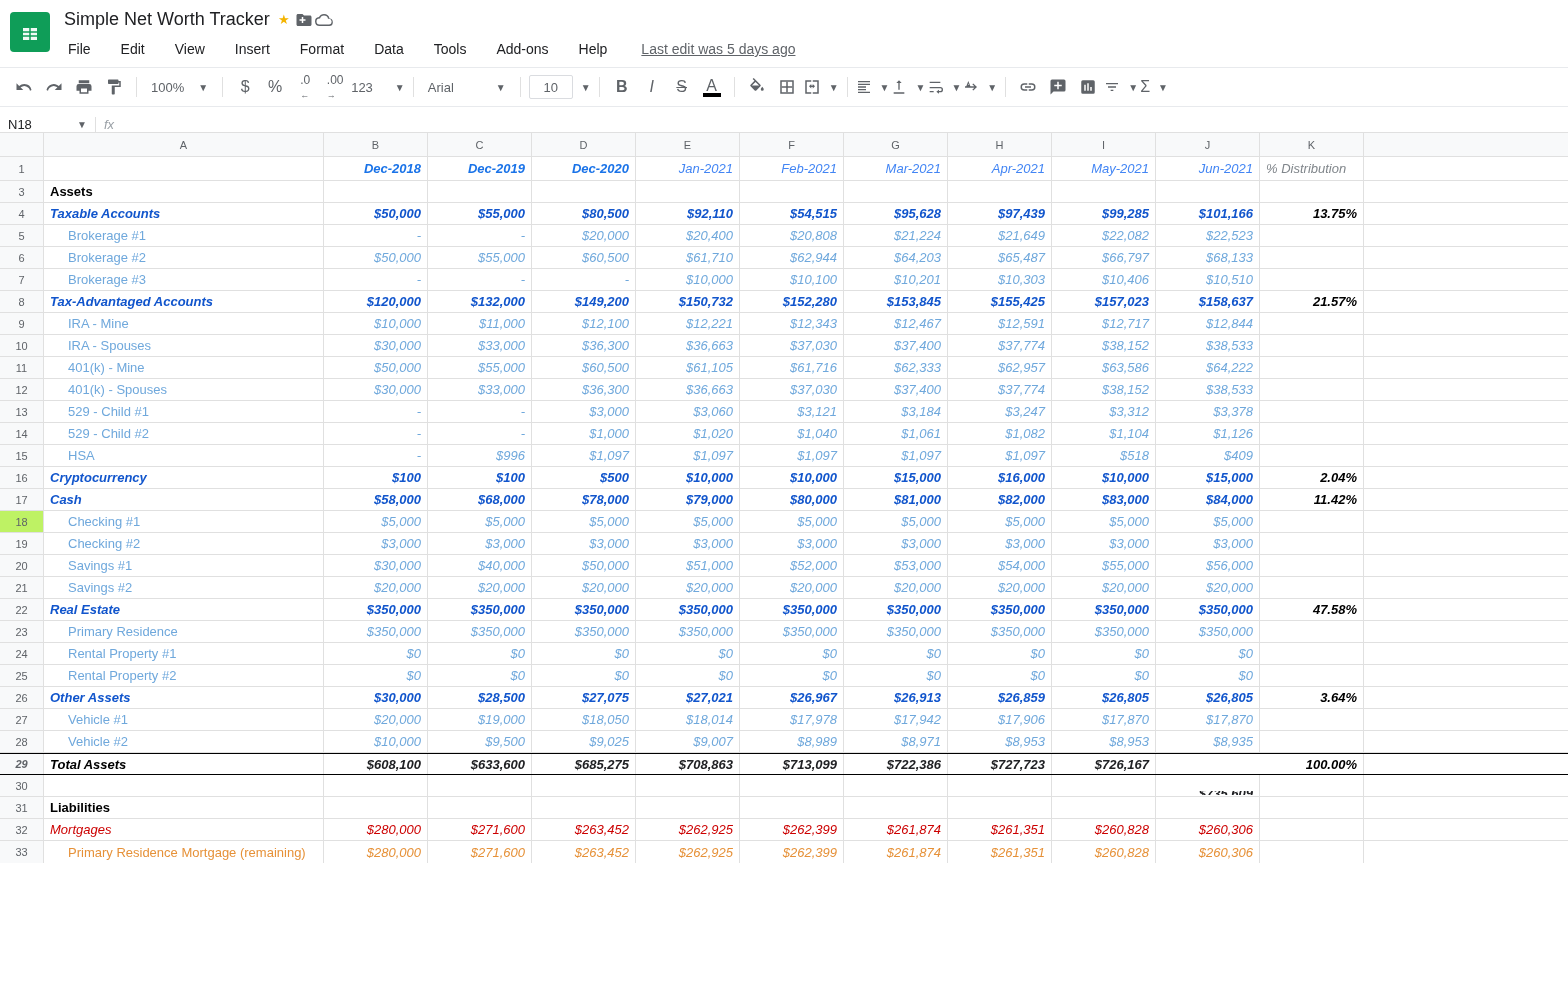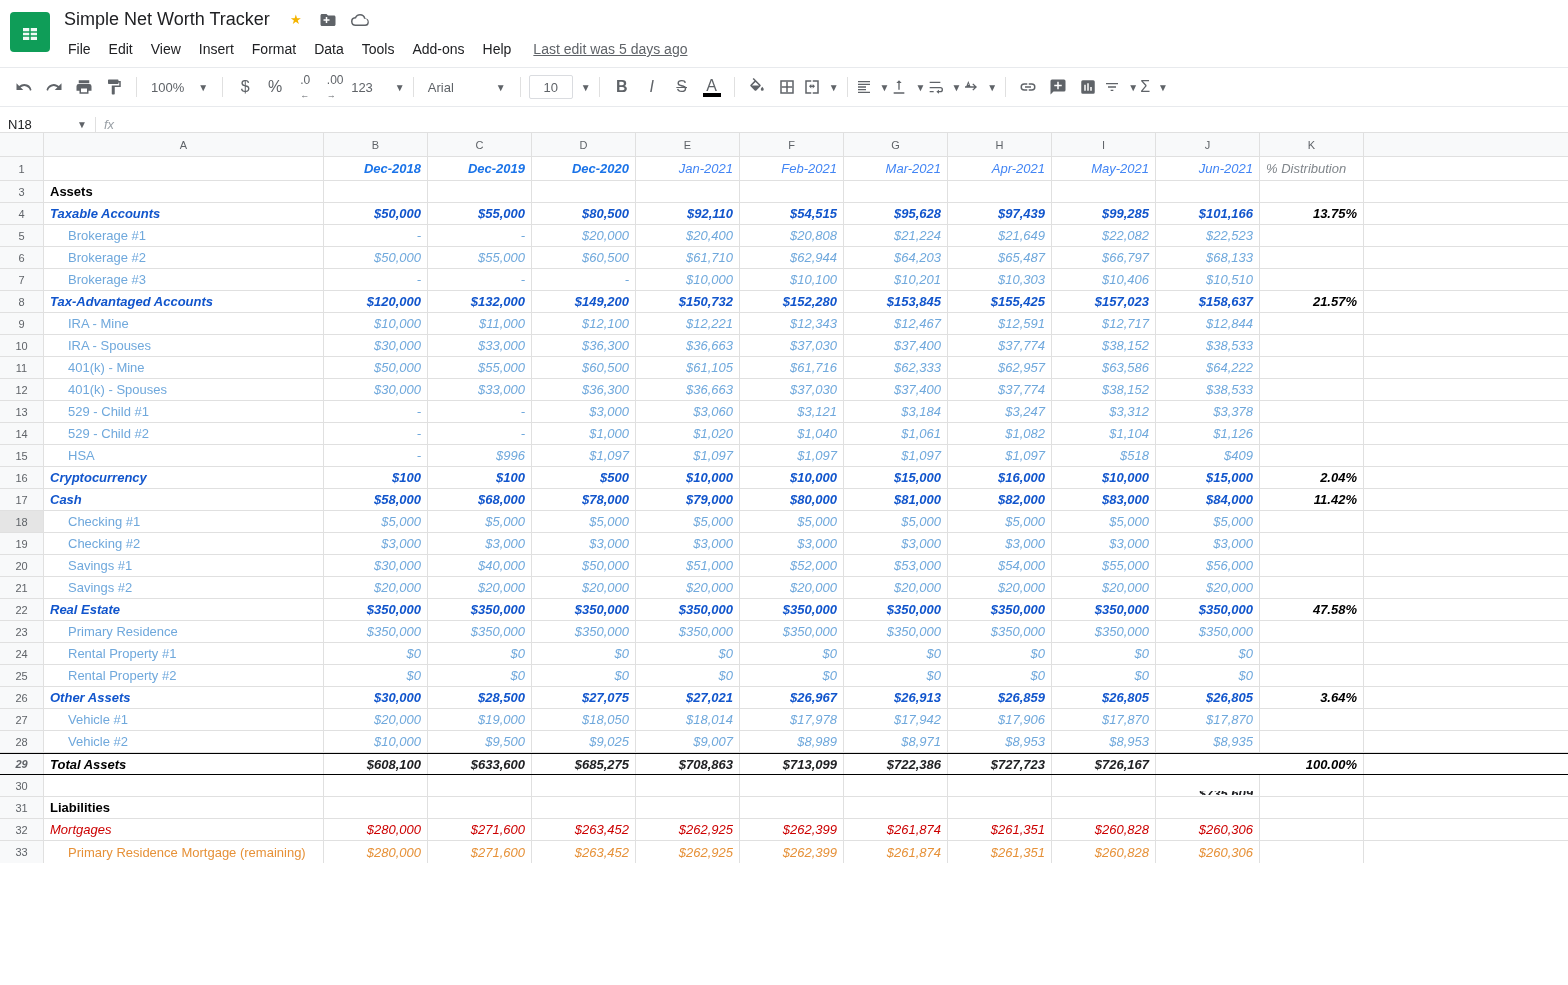--- a/index.html
+++ b/index.html
@@ -3,27 +3,27 @@
 <meta charset="utf-8">
 <style>
   html,body{margin:0;padding:0;font-family:Arial,Helvetica,sans-serif;font-size:13px;color:#202124;background:#fff;overflow:hidden}
   *{box-sizing:border-box}
 
   
   .titlebar{display:flex;align-items:flex-start;padding:8px 10px 0 10px;gap:10px}
   .doc-logo{width:40px;height:40px;background:#0f9d58;border-radius:4px;display:flex;align-items:center;justify-content:center;margin-top:4px}
   .doc-logo svg{display:block}
   .title-wrap{display:flex;flex-direction:column;gap:2px}
-  .title-row{display:flex;align-items:center;gap:12px}
+  .title-row{display:flex;align-items:center;}
   .doc-title{font-size:18px;color:#202124;padding:1px 4px}
   .title-icon{color:#5f6368;display:flex;align-items:center;justify-content:center;width:20px;height:20px}
   .star{color:#f4b400}
 
   
-  .menubar{display:flex;align-items:center;gap:2px;padding-top:4px}
+  .menubar{display:flex;align-items:center;gap:14px;padding-top:4px}
   .menu-item{padding:4px 8px;font-size:14px;color:#202124;cursor:pointer}
   .last-edit{color:#5f6368;text-decoration:underline;font-size:14px;margin-left:12px;cursor:pointer}
 
   
   .toolbar{display:flex;align-items:center;border-top:1px solid #e8eaed;border-bottom:1px solid #e8eaed;height:40px;padding:0 10px;margin-top:6px;gap:2px;color:#5f6368}
   .tbtn{display:flex;align-items:center;justify-content:center;min-width:28px;height:28px;border-radius:2px;cursor:pointer;color:#5f6368}
   .sep{width:1px;height:20px;background:#e0e0e0;margin:0 6px}
   .zoom{display:flex;align-items:center;gap:8px;padding:0 6px;cursor:pointer}
   .font-name{width:90px;display:flex;align-items:center;justify-content:space-between;padding:0 6px;height:28px;cursor:pointer}
   .font-size{width:44px;border:1px solid #dadce0;border-radius:2px;height:24px;display:flex;align-items:center;justify-content:center;cursor:pointer}
@@ -40,21 +40,21 @@
 
   
   .sheet{display:flex;flex-direction:column;user-select:none}
   .row{display:flex;align-items:stretch;border-bottom:1px solid #e0e0e0}
   .row:last-child{border-bottom:none}
 
   .corner{width:44px;height:24px;background:#f8f9fa;border-right:1px solid #e0e0e0;border-bottom:1px solid #e0e0e0}
   .colhdr-row{display:flex;height:24px;background:#f8f9fa;border-bottom:1px solid #e0e0e0}
   .colhdr{border-right:1px solid #e0e0e0;color:#5f6368;font-size:11px;display:flex;align-items:center;justify-content:center}
   .rowhdr{width:44px;background:#f8f9fa;border-right:1px solid #e0e0e0;color:#5f6368;font-size:11px;display:flex;align-items:center;justify-content:center}
-  .rowhdr.sel{background:#e5e5e5}
+  .rowhdr.sel{background:#bef264}
 
   .cell{border-right:1px solid #e0e0e0;padding:2px 6px;display:flex;align-items:center;white-space:nowrap;overflow:hidden}
   .cell.first{justify-content:flex-start}
   .cell.num{justify-content:flex-end}
 
   .row.h24{height:24px}
   .row.h22{height:22px}
 
   .wA{width:280px}
   .wD{width:104px}

